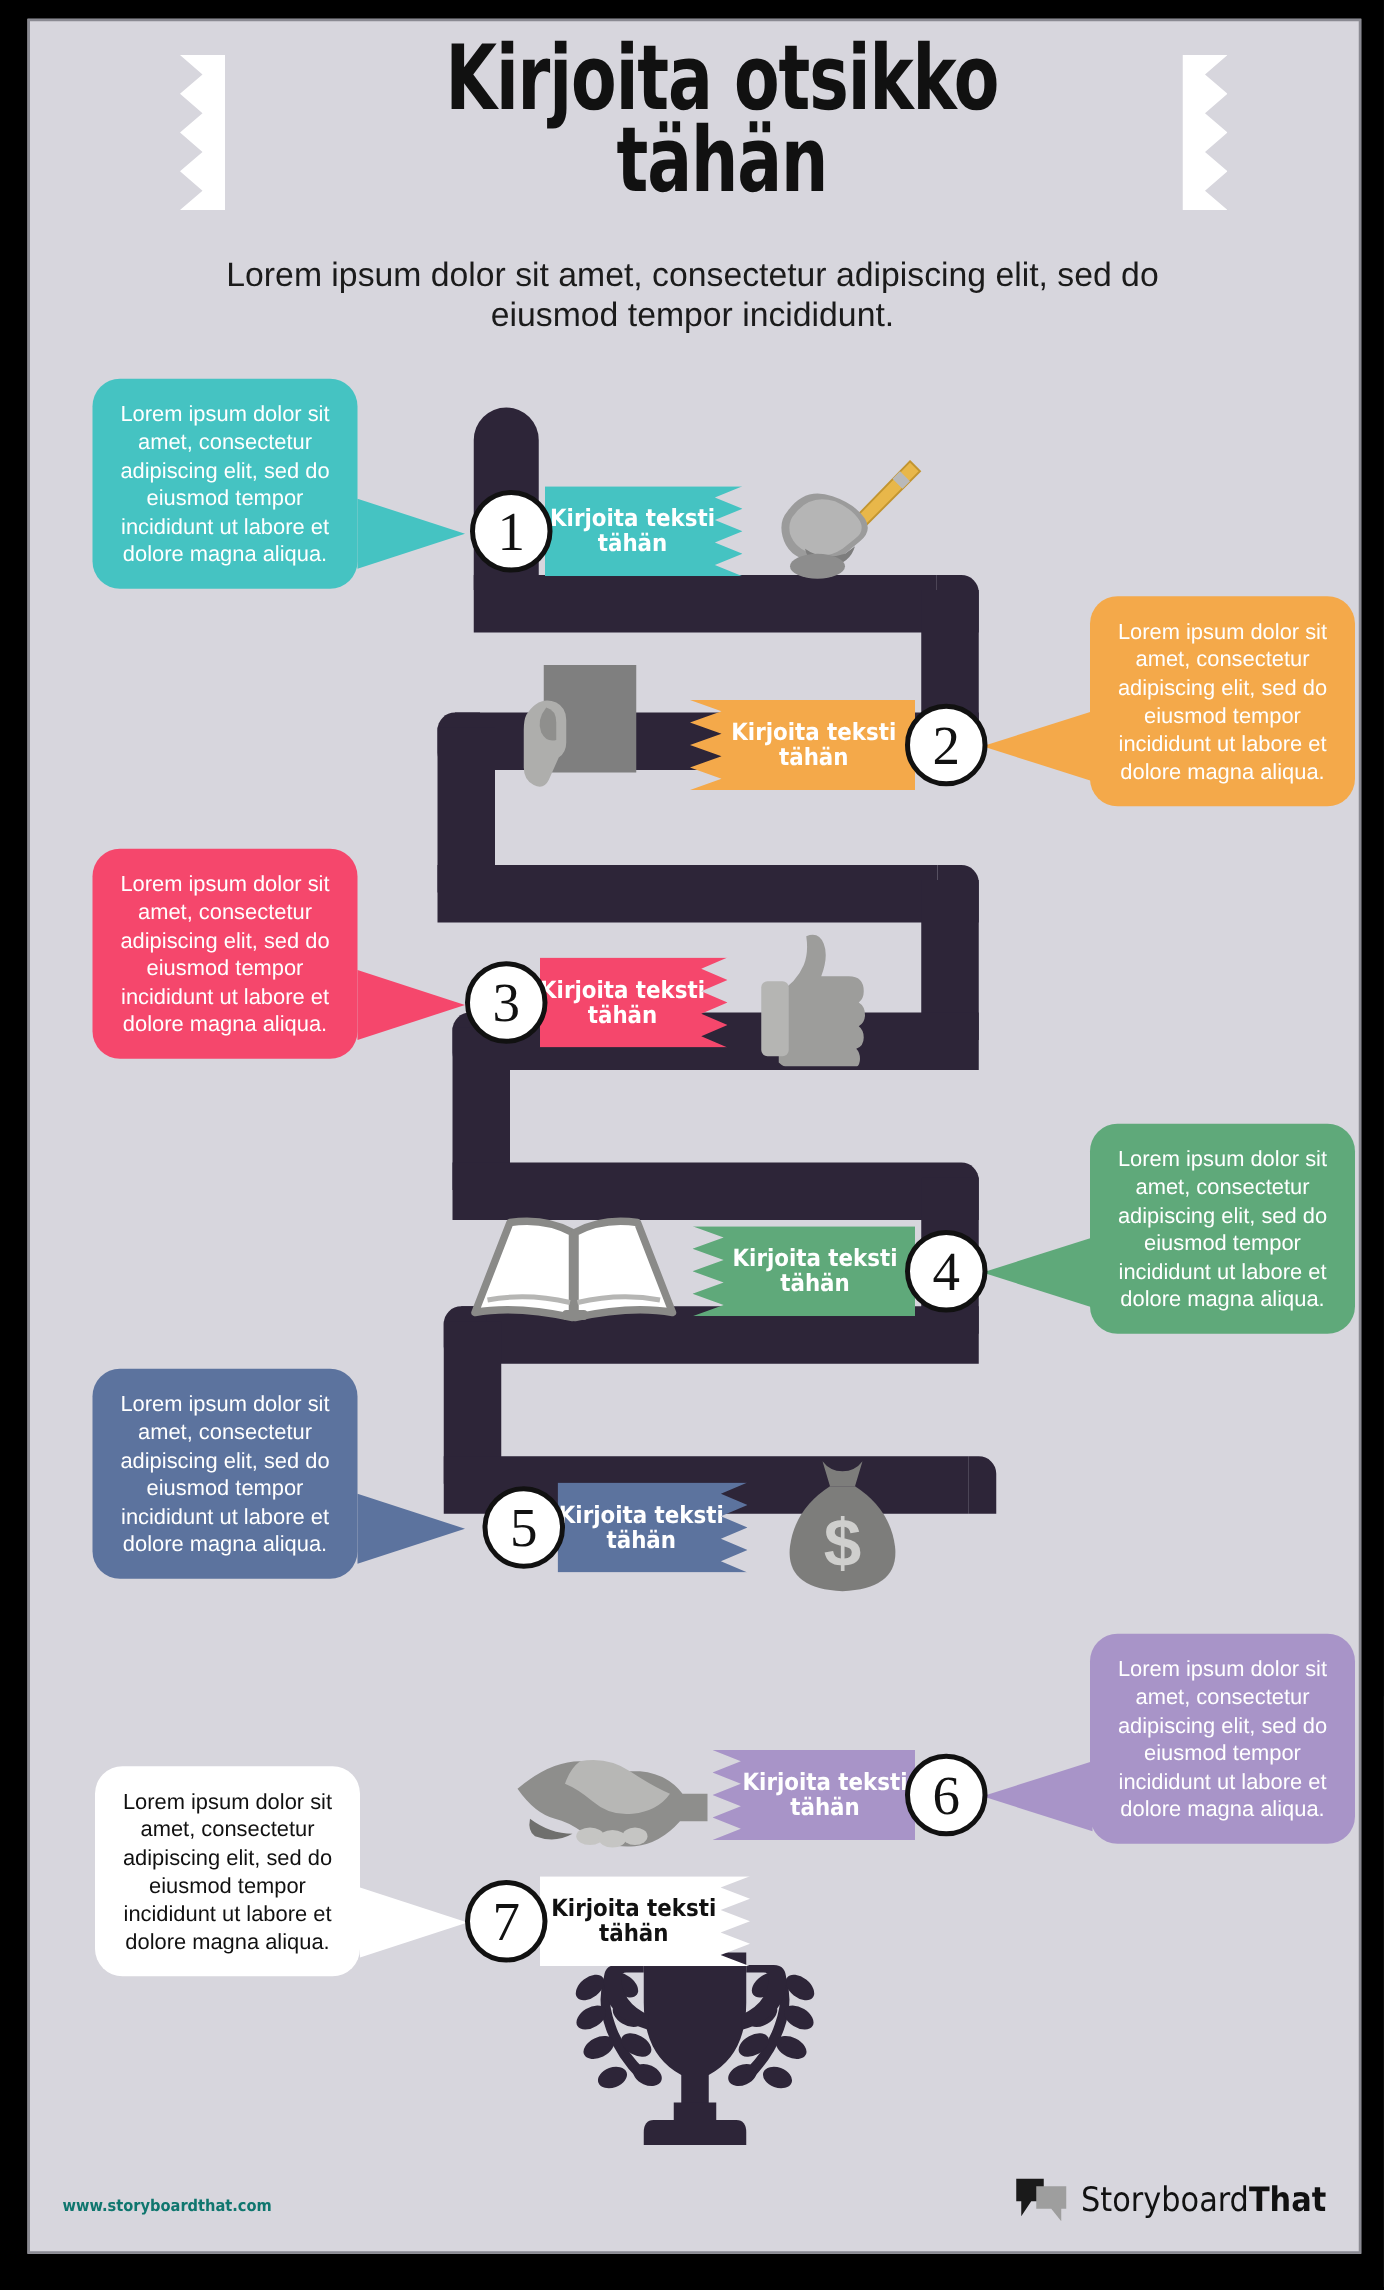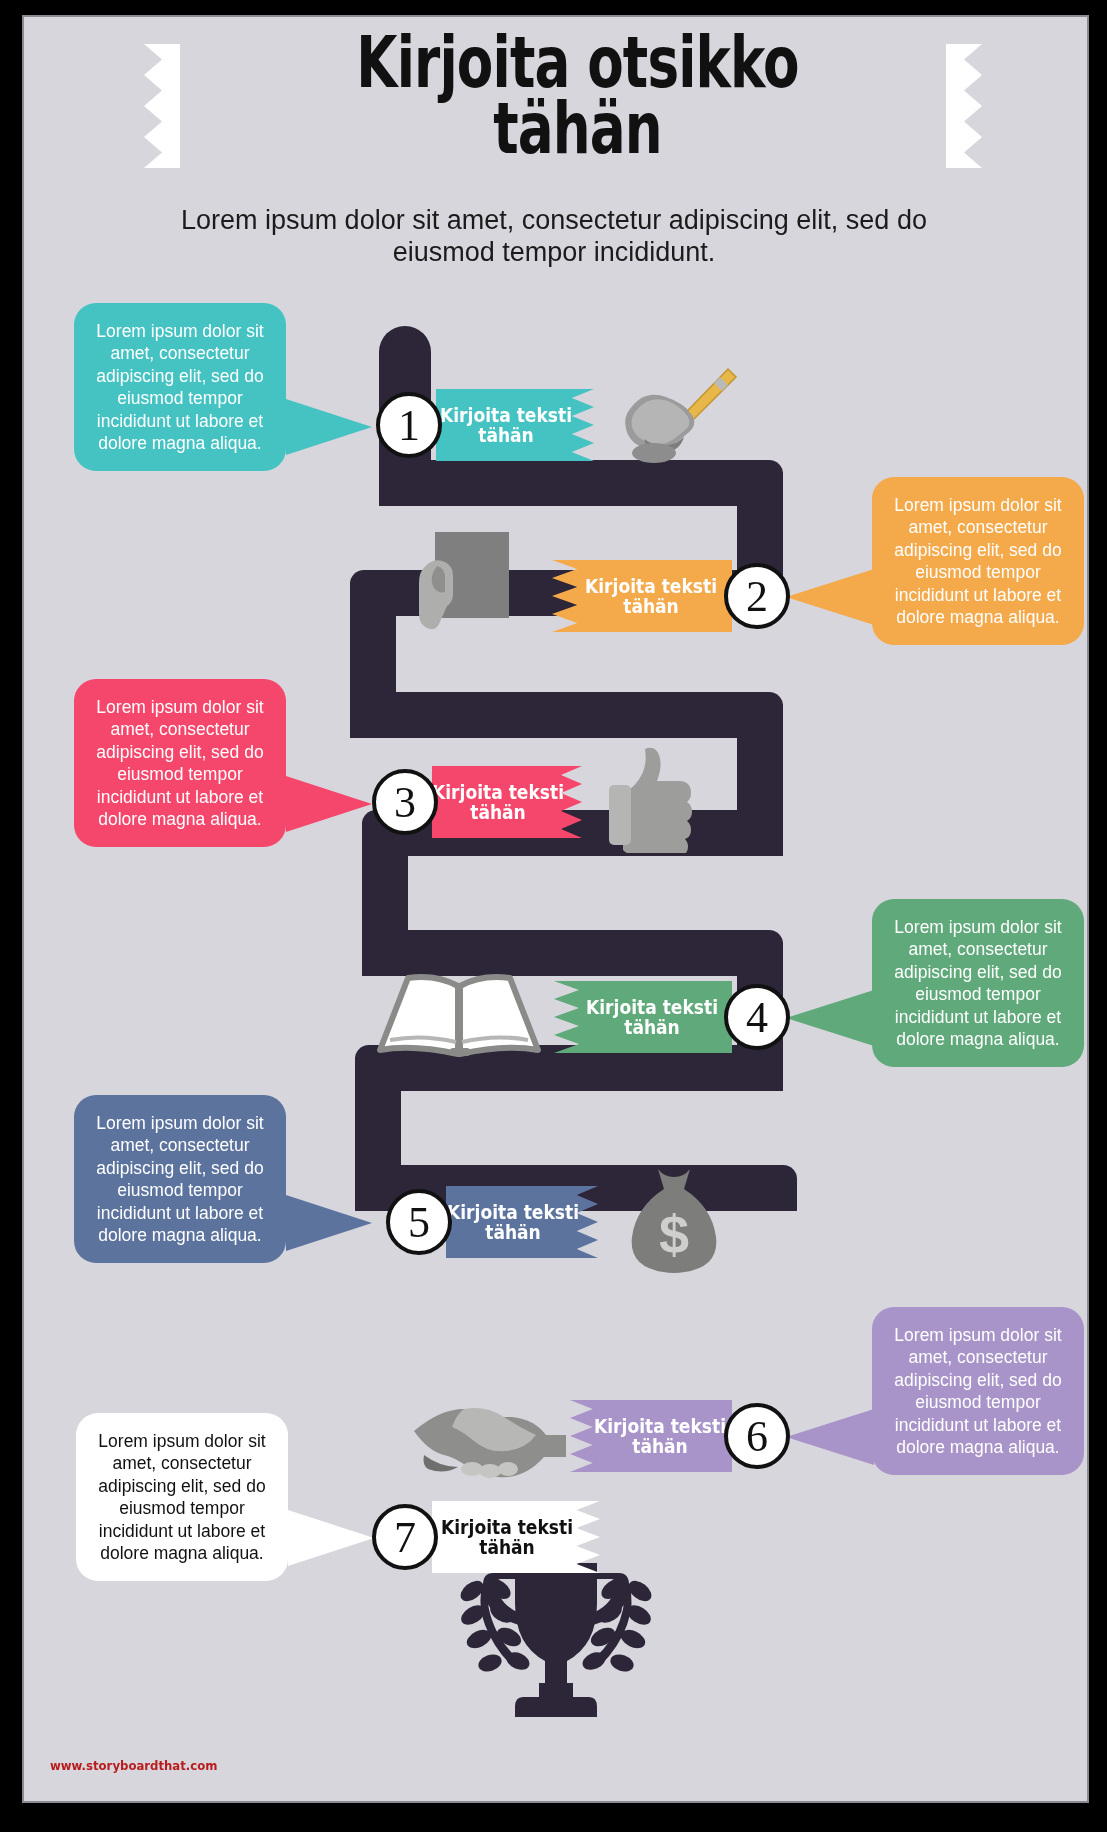--- a/index.html
+++ b/index.html
@@ -141,21 +141,21 @@
   
   .icon-art { position: absolute; z-index: 5; }
 
   
   .footer-url {
     position: absolute;
     left: 26px; bottom: 28px;
     font-family: "DejaVu Sans Condensed", "Liberation Sans Narrow", "Liberation Sans", sans-serif;
     font-weight: 700;
     font-size: 13px;
-    color: #b91c1c;
+    color: #0f766e;
   }
   .brand {
     position: absolute;
     right: 26px; bottom: 22px;
     display: flex; align-items: center; gap: 8px;
   }
   .brand-text {
     font-family: "DejaVu Sans Condensed", "Liberation Sans Narrow", "Liberation Sans", sans-serif;
     font-size: 27px; font-weight: 400; color: #111;
   }
@@ -394,15 +394,24 @@
           <path d="M104 8 h 82 v 40 q 0 42 -30 58 l 0 24 h -22 l 0 -24 q -30 -16 -30 -58 z"></path>
           <path d="M104 18 h -22 q -10 0 -10 12 q 0 30 36 40 l 0 -12 q -22 -10 -22 -30 q 0 -4 4 -4 h 14 z"></path>
           <path d="M186 18 h 22 q 10 0 10 12 q 0 30 -36 40 l 0 -12 q 22 -10 22 -30 q 0 -4 -4 -4 h -14 z"></path>
           <rect x="128" y="128" width="34" height="14"></rect>
           <path d="M112 142 h 66 q 8 0 8 10 v 10 h -82 v -10 q 0 -10 8 -10 z"></path>
         </g>
       </svg>
     </div>
 
     <div class="footer-url">www.storyboardthat.com</div>
+    <div class="brand">
+      <svg width="46" height="38" viewBox="0 0 46 38">
+        <path d="M2 2 h 22 v 18 h -10 l -8 12 v -12 h -4 z" fill="#1a1a1a"></path>
+        <path d="M18 8 h 24 v 18 h -4 v 10 l -8 -10 h -12 z" fill="#9e9e9e"></path>
+      </svg>
+      <div class="brand-text">
+        <span>Storyboard</span><b>That</b>
+      </div>
+    </div>
 
   </div>
 </div>
 
 </body></html>

